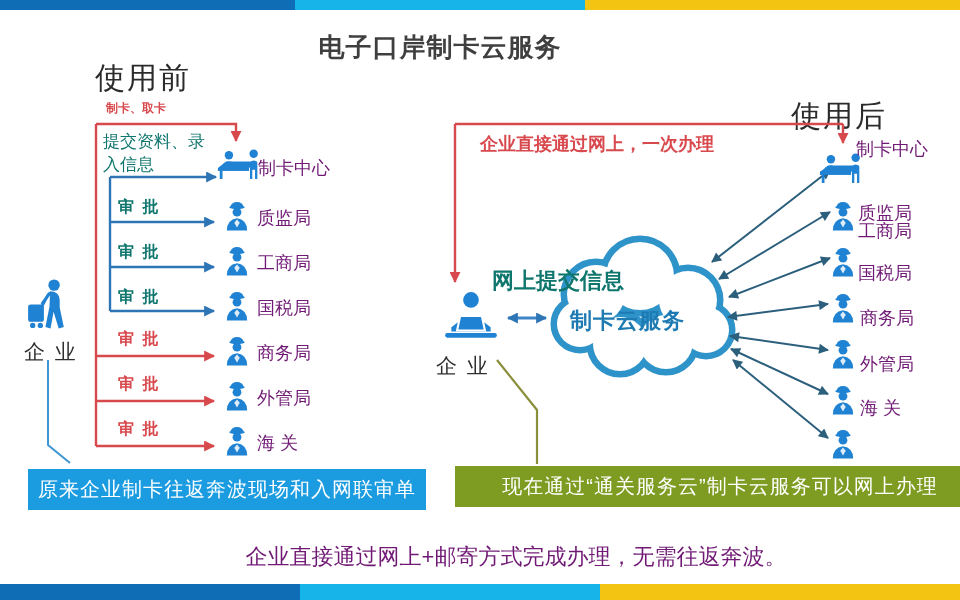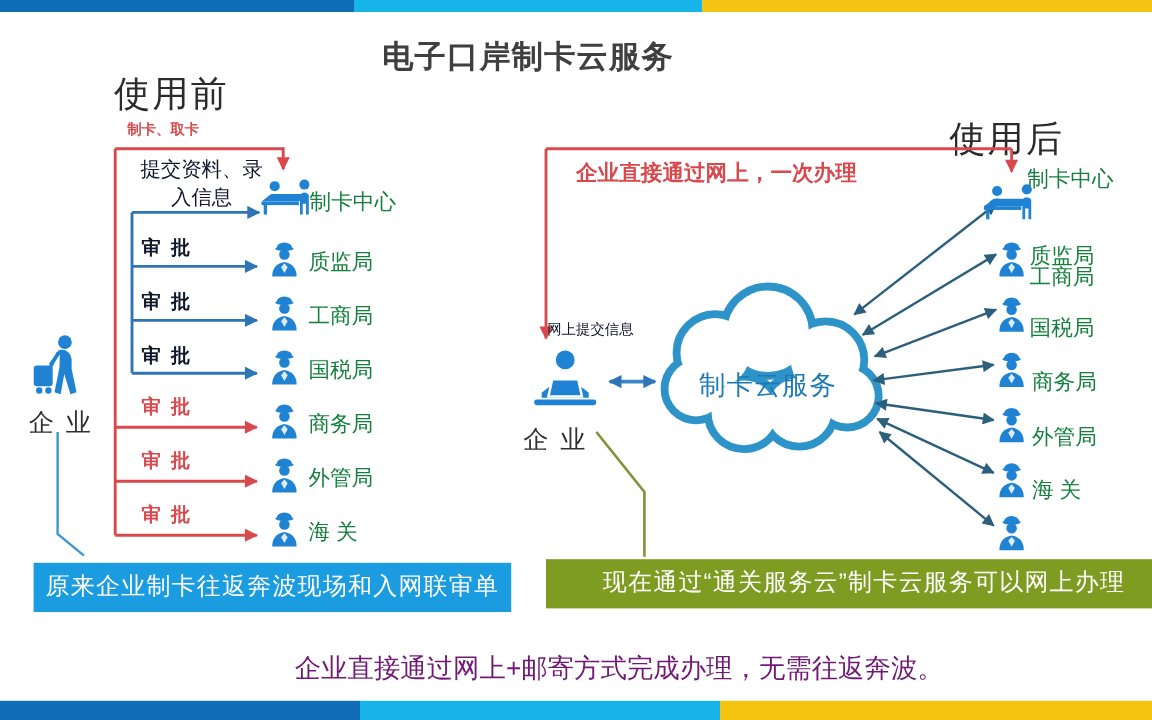--- a/index.html
+++ b/index.html
@@ -5,29 +5,29 @@
   html,body{margin:0;padding:0;background:#e8e8e8;}
   .slide{position:relative;width:960px;height:600px;background:#fff;overflow:hidden;
          font-family:"Liberation Sans","DejaVu Sans",sans-serif;color:#333;padding-left:32px;}
   .abs{position:absolute;}
   .bar{position:absolute;height:10px;top:0;}
   .bar.bottom{height:16px;top:auto;bottom:0;}
   .seg-a{background:#0e6db5;} .seg-b{background:#17b4ea;} .seg-c{background:#f4c412;}
   .title{left:250px;top:30px;width:380px;text-align:center;font-size:26px;font-weight:bold;color:#3f3f3f;letter-spacing:1px;}
   .h-section{font-size:30px;font-weight:500;color:#2b2b2b;letter-spacing:2px;}
   .red-t{color:#d8494e;font-weight:bold;}
-  .blue-t{color:#0f172a;text-align:center;}
-  .lbl{font-size:18px;color:#15803d;}
+  .blue-t{color:#0f766e;}
+  .lbl{font-size:18px;color:#701a75;}
   .approve{font-size:16px;font-weight:700;letter-spacing:2px;}
   .entity-lbl{font-size:21px;color:#2f2f2f;letter-spacing:2px;}
   .pre{white-space:pre-line;line-height:1.35;}
   .banner{height:41px;line-height:41px;text-align:center;color:#fff;font-size:20px;letter-spacing:1px;}
   .banner-blue{background:#1b9ce0;}
   .banner-green{background:#7e9c21;}
-  .cloud-lbl{width:140px;text-align:center;font-size:22px;font-weight:normal;color:#1e7ab2;letter-spacing:1px;}
+  .cloud-lbl{width:140px;font-size:22px;font-weight:bold;color:#1e7ab2;letter-spacing:1px;}
   .footer{left:40px;right:0;top:542px;text-align:center;font-size:22px;color:#701a75;}
   svg.overlay{position:absolute;left:0;top:0;width:960px;height:600px;}
 </style>
 </head>
 <body>
 
 <div class="slide">
 
   <div class="bar seg-a" style="left:0;width:295px;"></div>
   <div class="bar seg-b" style="left:295px;width:290px;"></div>
@@ -177,21 +177,21 @@
   <div class="abs lbl" style="left:257px;top:296px;">国税局</div>
   <div class="abs lbl" style="left:257px;top:341px;">商务局</div>
   <div class="abs lbl" style="left:257px;top:386px;">外管局</div>
   <div class="abs lbl" style="left:257px;top:431px;">海 关</div>
 
   <div class="abs entity-lbl" style="left:24px;top:338px;">企 业</div>
   <div class="abs banner banner-blue" style="left:28px;top:469px;width:398px;">原来企业制卡往返奔波现场和入网联审单位</div>
 
   <div class="abs red-t" style="left:480px;top:132px;font-size:18px;">企业直接通过网上，一次办理</div>
   <div class="abs lbl" style="left:856px;top:137px;">制卡中心</div>
-  <div class="abs blue-t" style="left:456px;top:266px;font-size:12px;">网上提交信息</div>
+  <div class="abs blue-t" style="left:492px;top:266px;font-size:22px;font-weight:bold;">网上提交信息</div>
   <div class="abs entity-lbl" style="left:436px;top:352px;">企 业</div>
   <div class="abs cloud-lbl" style="left:570px;top:306px;">制卡云服务</div>
 
   <div class="abs lbl" style="left:858px;top:201px;">质监局</div>
   <div class="abs lbl" style="left:858px;top:219px;">工商局</div>
   <div class="abs lbl" style="left:858px;top:261px;">国税局</div>
   <div class="abs lbl" style="left:860px;top:306px;">商务局</div>
   <div class="abs lbl" style="left:860px;top:352px;">外管局</div>
   <div class="abs lbl" style="left:860px;top:396px;">海 关</div>
 

